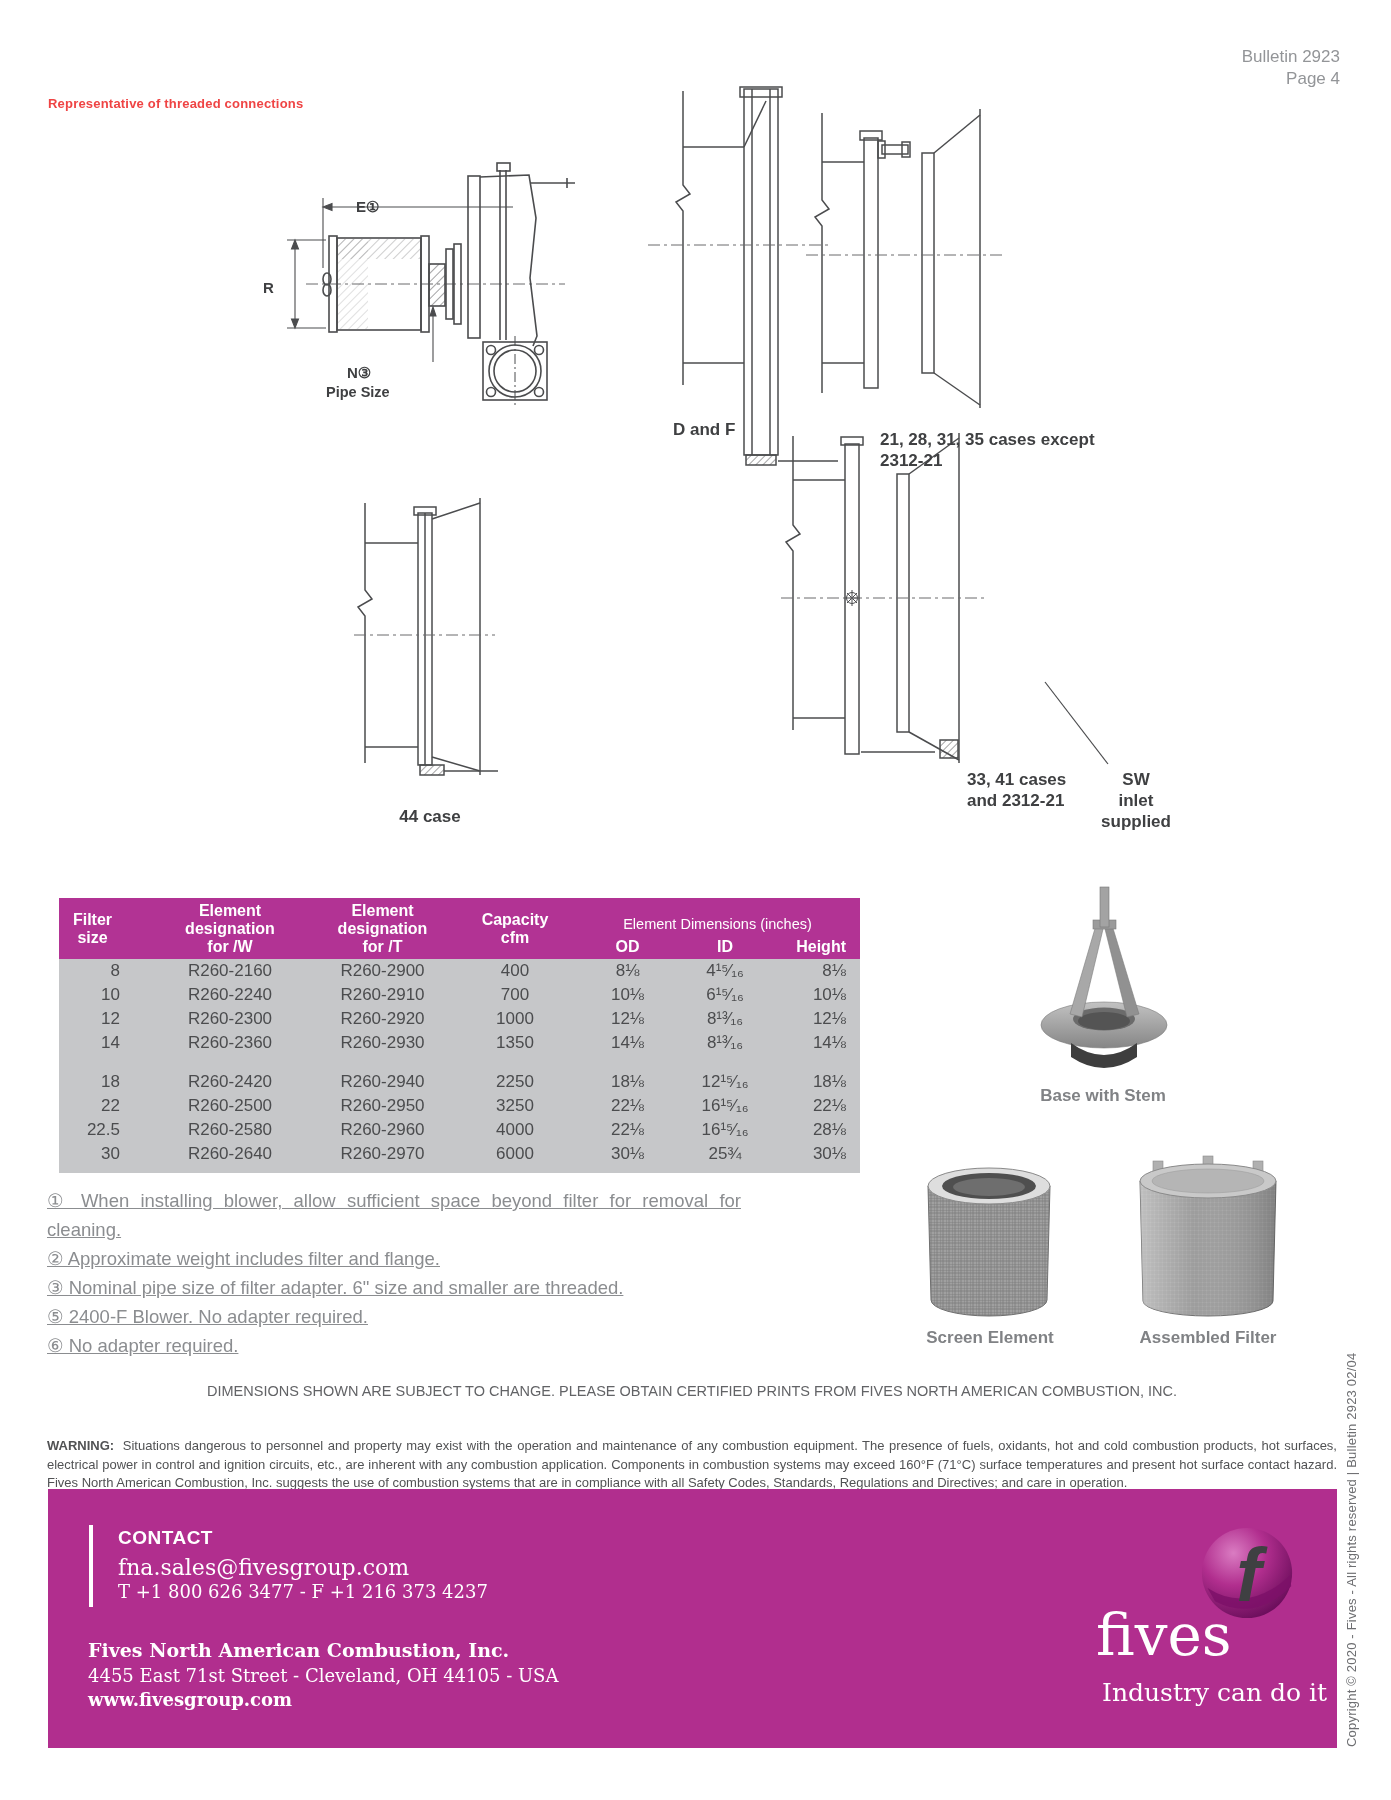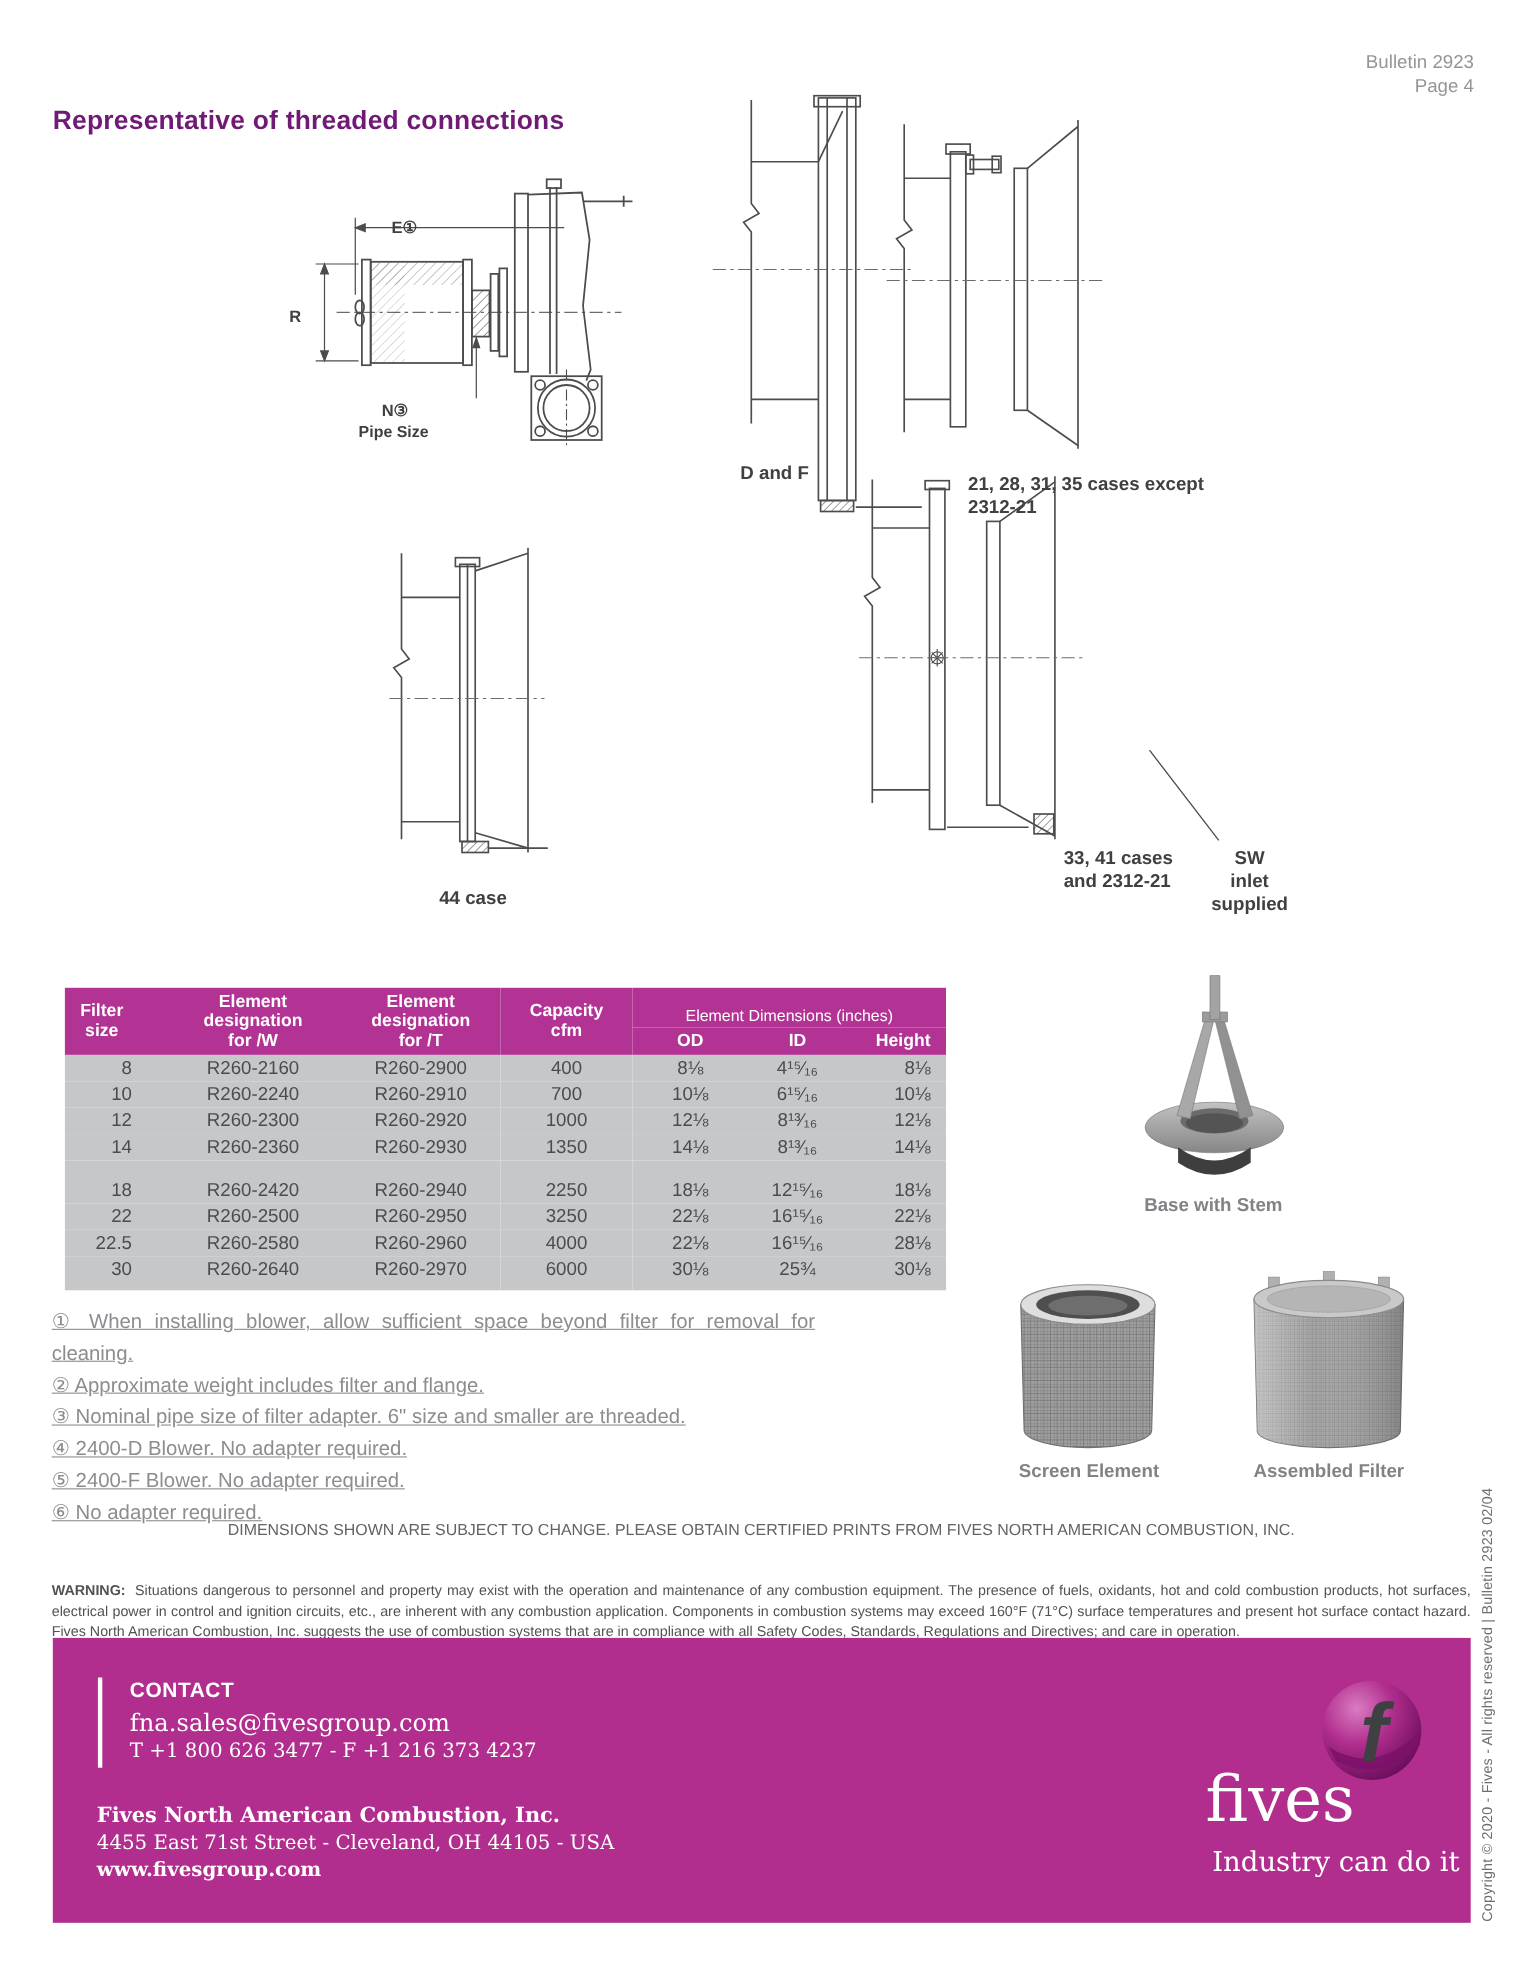--- a/index.html
+++ b/index.html
@@ -3,21 +3,21 @@
 <meta charset="utf-8">
 <style>
   html,body{margin:0;padding:0;background:#e8e8e8;}
   .page{position:relative;width:1391px;height:1800px;background:#ffffff;overflow:hidden;
         font-family:"Liberation Sans",sans-serif;}
   .abs{position:absolute;}
   .preline{white-space:pre-line;}
 
   
   .bulletin{right:51px;top:46px;text-align:right;color:#939598;font-size:17px;line-height:22px;}
-  .title{left:48px;top:96px;color:#701a75;font-size:24px;font-weight:700;letter-spacing:.2px;}
+  .title{left:48px;top:96px;color:#ef4444;font-size:13px;font-weight:700;letter-spacing:.2px;}
 
   
   svg text{font-family:"Liberation Sans",sans-serif;fill:#3f4042;font-weight:600;}
   .draw-caption{font-size:17px;font-weight:600;color:#3f4042;line-height:21px;}
   .center{text-align:center;}
 
   
   .spec-table{left:59px;top:898px;border-collapse:collapse;table-layout:fixed;width:801px;}
   .spec-table th{background:#b23394;color:#ffffff;font-weight:700;font-size:16px;line-height:18px;
                  text-align:center;padding:0;vertical-align:middle;}
@@ -331,21 +331,20 @@
           <td>25¾</td>
           <td>30⅛</td>
       </tr>
     </tbody>
   </table>
 
   <div class="abs footnotes">
     <div class="fn">① When installing blower, allow sufficient space beyond filter for removal for cleaning.</div>
     <div class="fn">② Approximate weight includes filter and flange.</div>
     <div class="fn">③ Nominal pipe size of filter adapter. 6" size and smaller are threaded.</div>
-    <div class="fn">④ 2400-D Blower. No adapter required.</div>
     <div class="fn">⑤ 2400-F Blower. No adapter required.</div>
     <div class="fn">⑥ No adapter required.</div>
   </div>
 
   <svg class="abs" style="left:1038px;top:885px" width="132" height="196" viewBox="0 0 132 196">
     <defs>
       <linearGradient id="pg1" x1="0" y1="0" x2="0" y2="1">
         <stop offset="0" stop-color="#c2c2c2"></stop>
           <stop offset="1" stop-color="#868686"></stop>
       </linearGradient>

